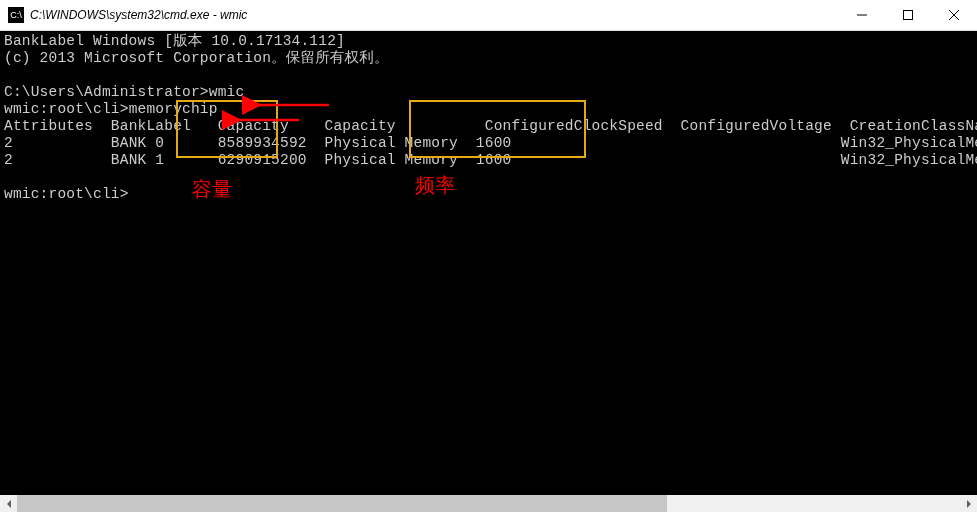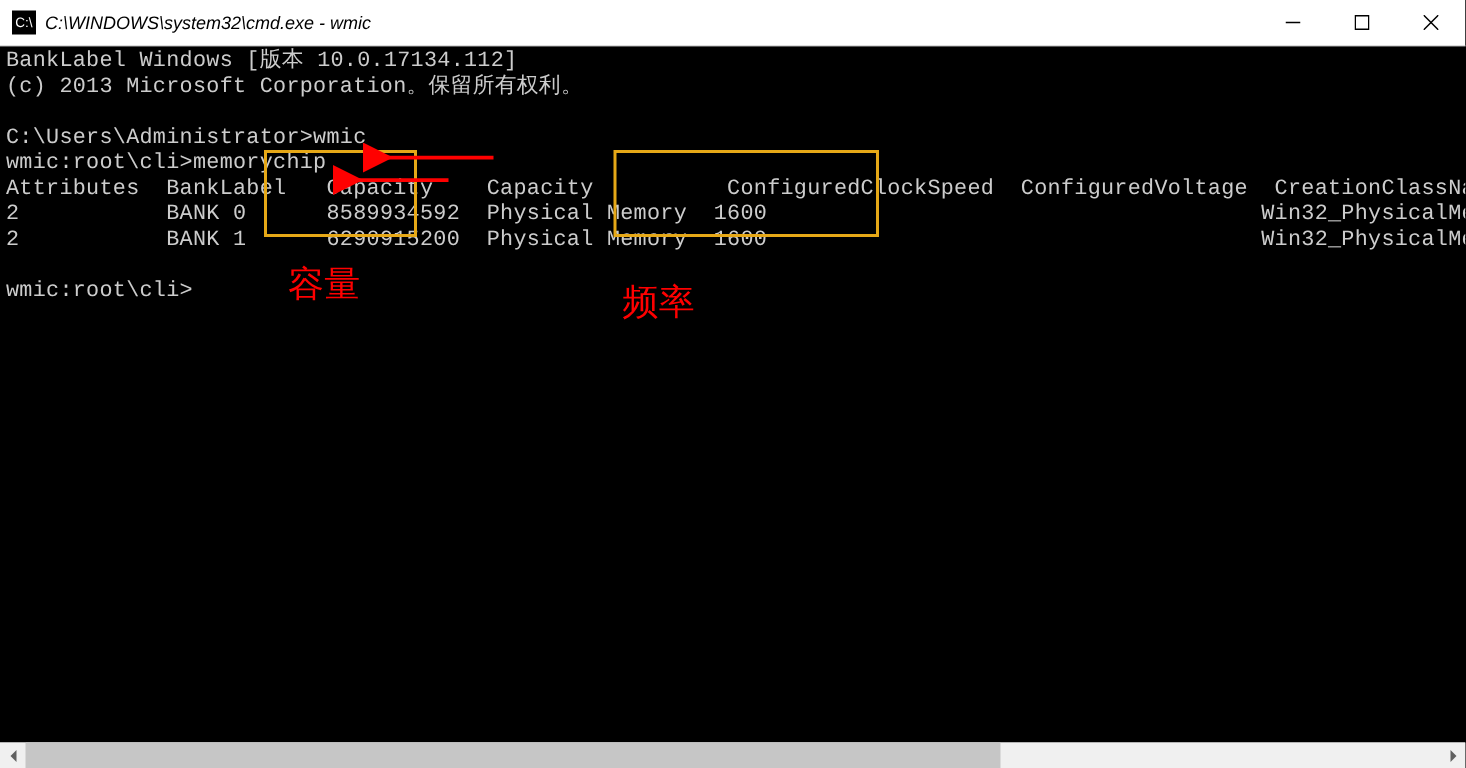--- a/index.html
+++ b/index.html
@@ -68,21 +68,21 @@
   }
   .arrow {
     position: absolute;
     pointer-events: none;
   }
   .arrow svg { overflow: visible; }
   .ann-label {
     position: absolute;
     color: #f00;
     font-family: "Microsoft YaHei","SimHei",sans-serif;
-    font-size: 24px;
+    font-size: 20px;
     pointer-events: none;
   }
   .hscroll {
     position: absolute;
     left: 0;
     right: 0;
     bottom: 0;
     height: 17px;
     background: #f0f0f0;
     display: flex;
@@ -166,21 +166,21 @@
           <marker id="ah2" markerWidth="8" markerHeight="8" refX="2" refY="4" orient="auto">
             <path d="M8,0 L0,4 L8,8 Z" fill="#f00"></path>
           </marker>
         </defs>
         <line x1="68" y1="9" x2="6" y2="9" stroke="#f00" stroke-width="2.5" marker-end="url(#ah2)"></line>
       </svg>
   </div>
 
   
   <div class="ann-label" style="left:192px; top:150px;">容量</div>
-  <div class="ann-label" style="left:415px; top:162px;">频率</div>
+  <div class="ann-label" style="left:415px; top:146px;">频率</div>
 </div>
 
 <div class="hscroll">
   <div class="btn">
     <svg viewBox="0 0 8 8">
         <path d="M6 0 L2 4 L6 8 Z"></path>
       </svg>
   </div>
   <div class="track">
     <div class="thumb"></div>

